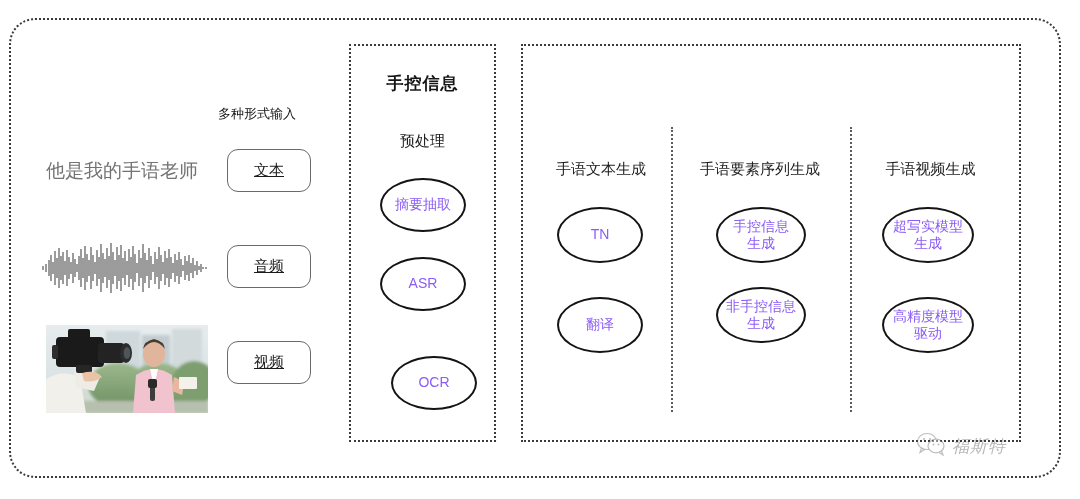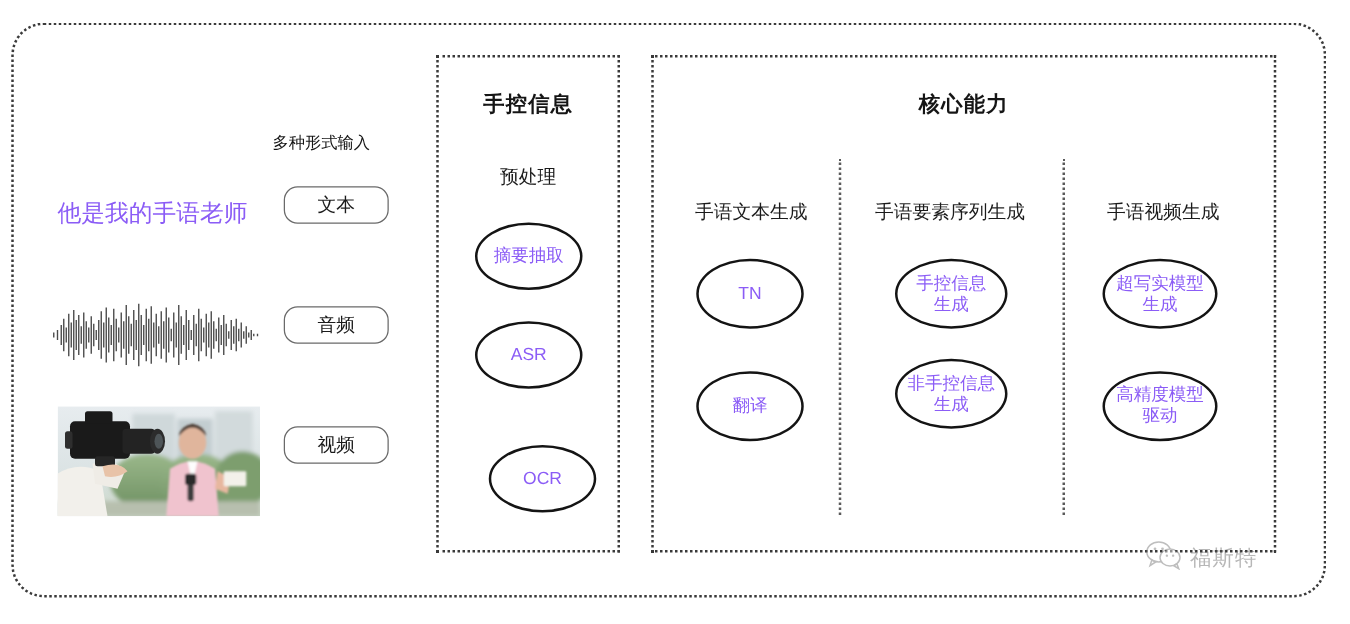--- a/index.html
+++ b/index.html
@@ -82,21 +82,21 @@
     color: #141414;
     white-space: nowrap;
     text-align: center;
   }
 
   #text-sample {
     position: absolute;
     left: 46px;
     top: 158px;
     font-size: 19px;
-    color: #8b5cf6;
+    color: #737373;
     white-space: nowrap;
   }
 
   
   #waveform {
     position: absolute;
     left: 38px;
     top: 238px;
     width: 176px;
     height: 60px;
@@ -109,30 +109,31 @@
     top: 325px;
     width: 162px;
     height: 88px;
     overflow: hidden;
   }
 
   
   .pill {
     position: absolute;
     width: 84px;
-    height: 30px;
+    height: 43px;
     border: 1.6px solid #6a6a6a;
     border-radius: 11px;
     background: #fff;
     display: flex;
     align-items: center;
     justify-content: center;
     font-size: 15px;
     color: #1b1b1b;
     box-sizing: border-box;
+    text-decoration: underline;
   }
   #pill-text  { left: 227px; top: 149px; }
   #pill-audio { left: 227px; top: 245px; }
   #pill-video { left: 227px; top: 341px; }
 
   
   .sub-head {
     position: absolute;
     font-size: 15px;
     color: #1b1b1b;
@@ -183,20 +184,21 @@
     display: flex;
     align-items: center;
     gap: 6px;
     opacity: 0.42;
   }
   #watermark-label {
     font-size: 17px;
     color: #555;
     letter-spacing: 1px;
     white-space: nowrap;
+    font-style: italic;
   }
 </style>
 </head>
 <body>
 
 <div id="outer-frame"></div>
 
 <div id="input-heading">多种形式输入</div>
 
 <div id="text-sample">他是我的手语老师</div>
@@ -366,21 +368,20 @@
   <span>摘要抽取</span>
 </div>
 <div class="node" id="node-asr">
   <span>ASR</span>
 </div>
 <div class="node" id="node-ocr">
   <span>OCR</span>
 </div>
 
 <div class="panel" id="core-panel">
-  <div class="panel-title" id="core-title">核心能力</div>
   <div class="col-divider" id="divider-1"></div>
   <div class="col-divider" id="divider-2"></div>
 </div>
 
 <div class="sub-head" id="c1-head">手语文本生成</div>
 <div class="sub-head" id="c2-head">手语要素序列生成</div>
 <div class="sub-head" id="c3-head">手语视频生成</div>
 
 <div class="node" id="node-tn">
   <span>TN</span>

